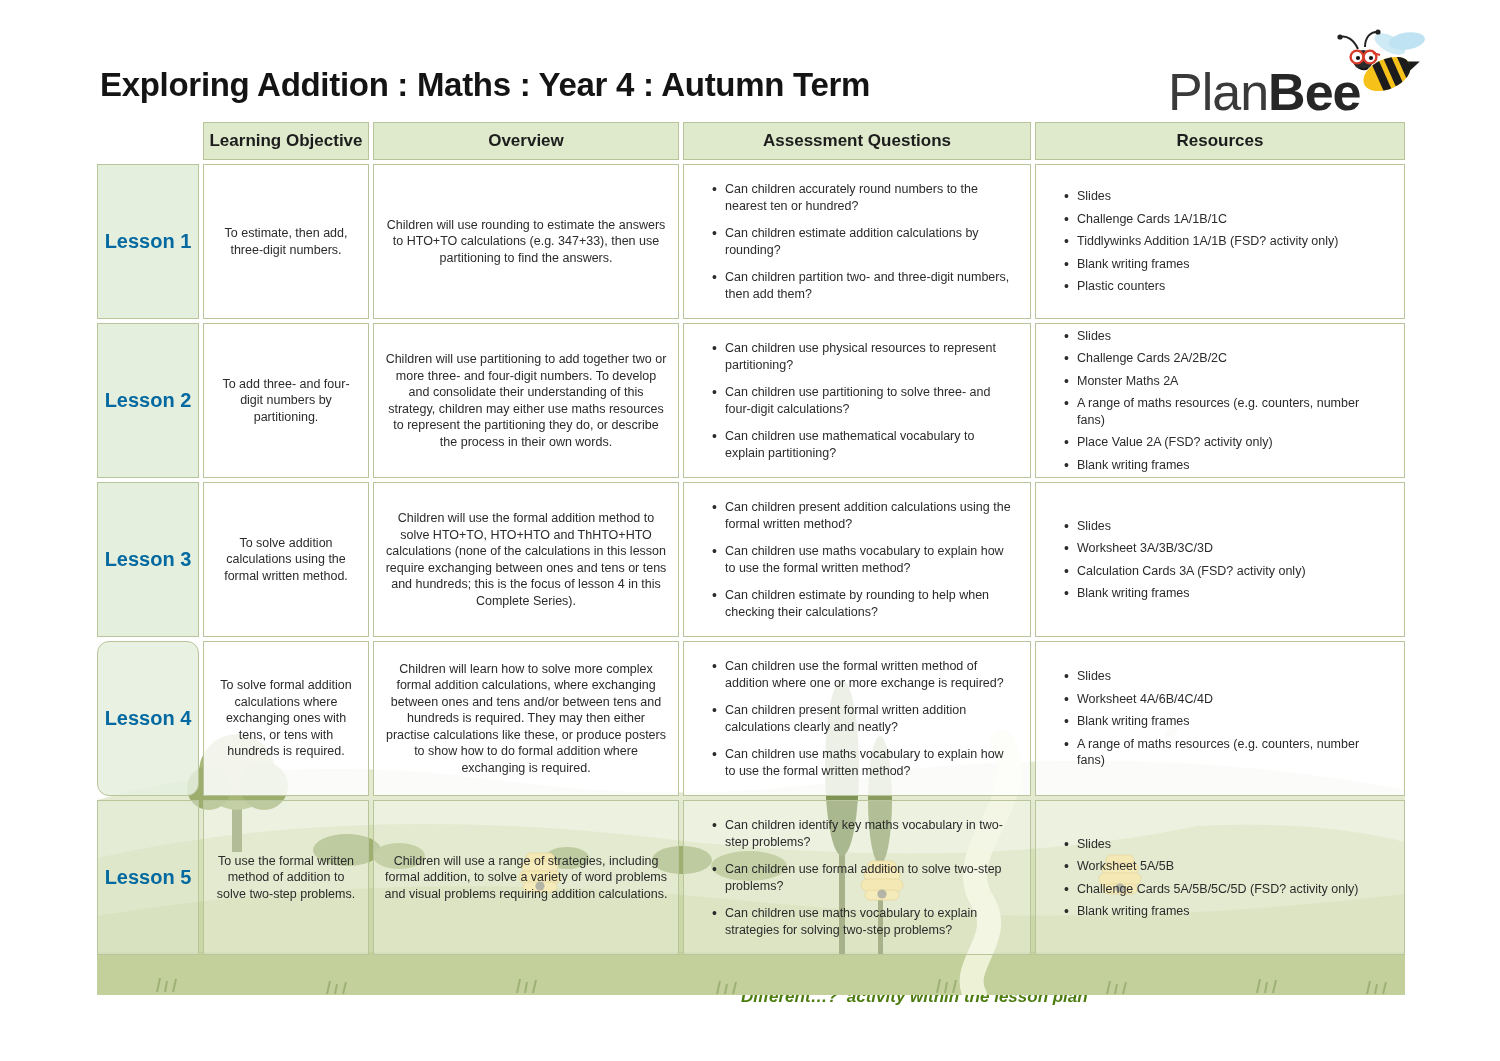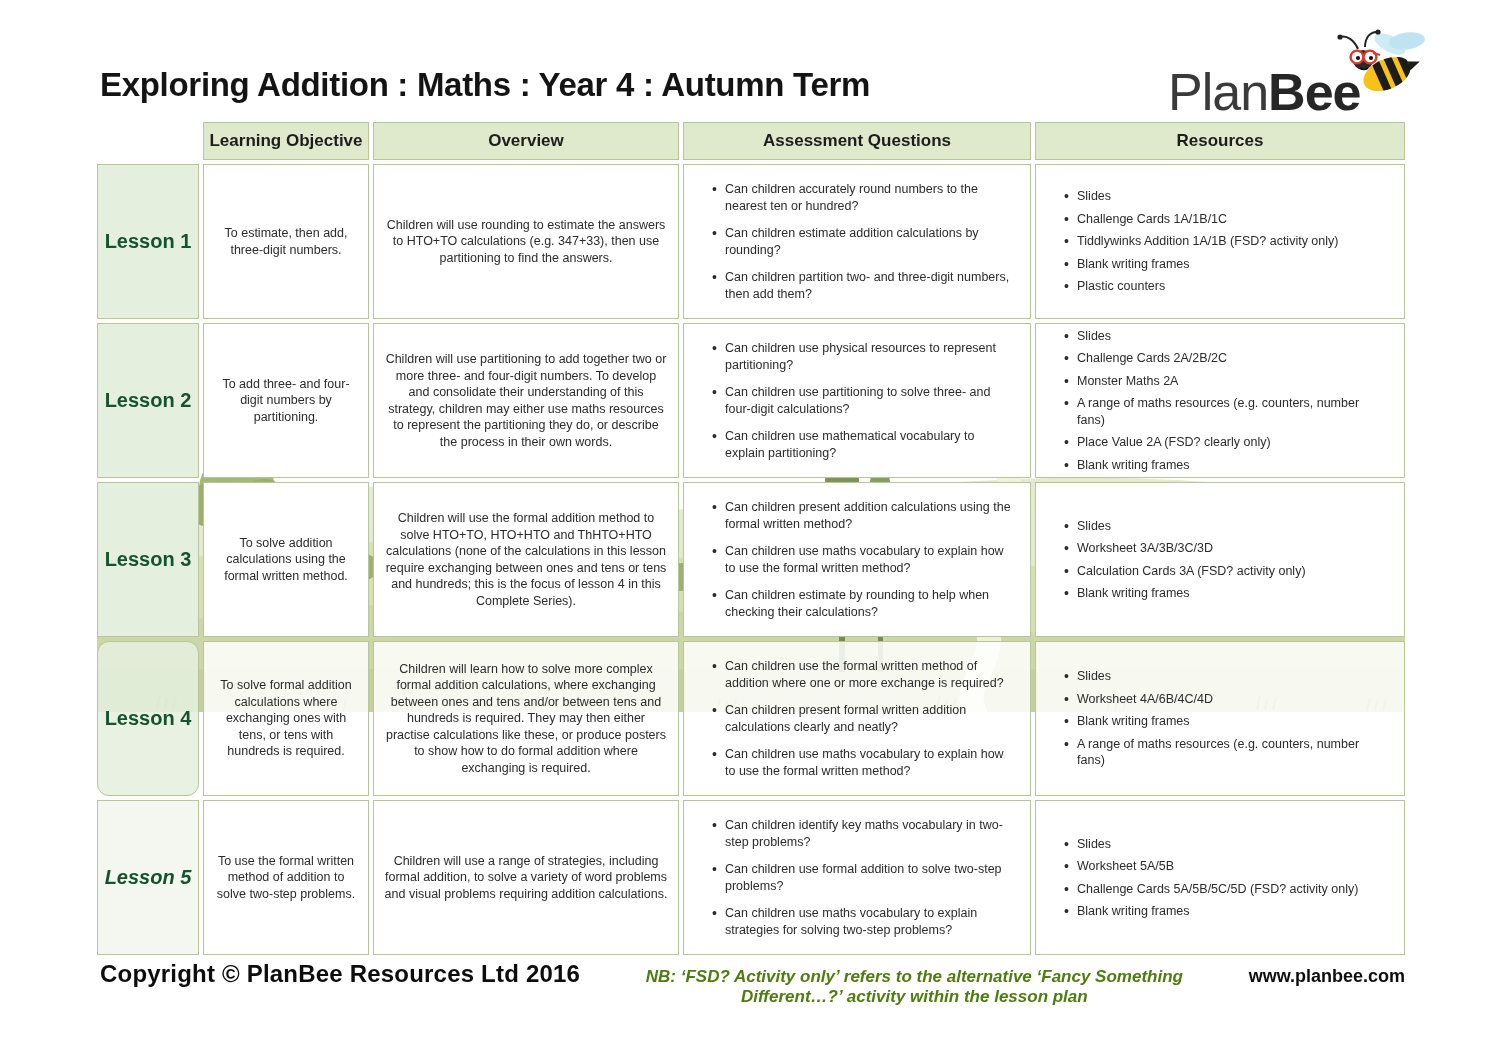--- a/index.html
+++ b/index.html
@@ -8,41 +8,41 @@
 
   
   .title{position:absolute;left:100px;top:66px;font-size:33px;font-weight:700;
          letter-spacing:-0.3px;color:#141414;white-space:nowrap;}
   .logo{position:absolute;left:1168px;top:52px;width:245px;height:66px;}
   .logo-text{position:absolute;left:0;bottom:0;font-size:52px;line-height:1;color:#3a3a3a;letter-spacing:-1px;}
   .logo-text .bee-part{font-weight:700;color:#262626;text-align:center;}
   .logo-bee{position:absolute;right:-14px;top:-24px;width:100px;height:75px;}
 
   
-  .table{position:absolute;left:97px;top:122px;width:1308px;height:590px;
+  .table{position:absolute;left:97px;top:122px;width:1308px;height:873px;
          display:grid;grid-template-columns:102px 166px 306px 348px 370px;
          grid-template-rows:38px repeat(5,155px);gap:4px;z-index:1;}
   .trow{display:contents;}
   .cell{position:relative;z-index:2;border:1.5px solid #b8c49a;box-sizing:border-box;
         display:flex;align-items:center;justify-content:center;background:#fff;}
   .corner{border:none;background:transparent;}
   .hcell{background:#dfe9cc;font-weight:700;font-size:17px;color:#1d1d1d;}
-  .lcell{background:#e5efde;font-weight:700;font-size:20px;color:#14532d;}
+  .lcell{background:#e5efde;font-weight:700;font-size:20px;color:#0369a1;}
   .tcell{font-size:12.5px;line-height:1.32;}
   .center-text{text-align:center;padding:8px 10px;}
   .blist{list-style:none;margin:0;padding:0 14px 0 28px;width:100%;box-sizing:border-box;}
   .blist li{position:relative;padding-left:13px;font-size:12.5px;line-height:1.32;}
   .blist li::before{content:"\2022";position:absolute;left:0;top:-1px;font-size:14px;}
   .qlist li{margin:11px 0;}
   .rlist li{margin:6px 0;}
   
   .row-4 .cell{background:rgba(255,255,255,0.86);}
   .row-4 .lcell{background:rgba(229,239,222,0.88);border-radius:12px;}
   .row-5 .cell{background:rgba(255,255,255,0.34);}
-  .row-5 .lcell{background:rgba(229,239,222,0.48);font-style:italic;}
+  .row-5 .lcell{background:rgba(229,239,222,0.48);}
 
   .landscape{position:absolute;left:0;bottom:0;width:1308px;height:345px;z-index:0;}
 
   
   .footer{position:absolute;left:100px;top:960px;width:1305px;display:flex;align-items:baseline;}
   .copyright{font-weight:700;font-size:24px;color:#0d0d0d;letter-spacing:0.2px;white-space:nowrap;}
   .nb-note{flex:1;text-align:center;font-style:italic;font-weight:700;font-size:17px;color:#4d7c0f;padding:0 22px;}
   .website{font-weight:700;font-size:18px;color:#0d0d0d;white-space:nowrap;}
 </style>
 </head>
@@ -201,21 +201,21 @@
             <li>Can children use partitioning to solve three- and four-digit calculations?</li>
             <li>Can children use mathematical vocabulary to explain partitioning?</li>
           </ul>
         </div>
         <div class="cell tcell">
           <ul class="blist rlist">
             <li>Slides</li>
             <li>Challenge Cards 2A/2B/2C</li>
             <li>Monster Maths 2A</li>
             <li>A range of maths resources (e.g. counters, number fans)</li>
-            <li>Place Value 2A (FSD? clearly only)</li>
+            <li>Place Value 2A (FSD? activity only)</li>
             <li>Blank writing frames</li>
           </ul>
         </div>
       </div>
 
       <div class="trow row-3">
         <div class="cell lcell">
           <span>Lesson 3</span>
         </div>
         <div class="cell tcell">

